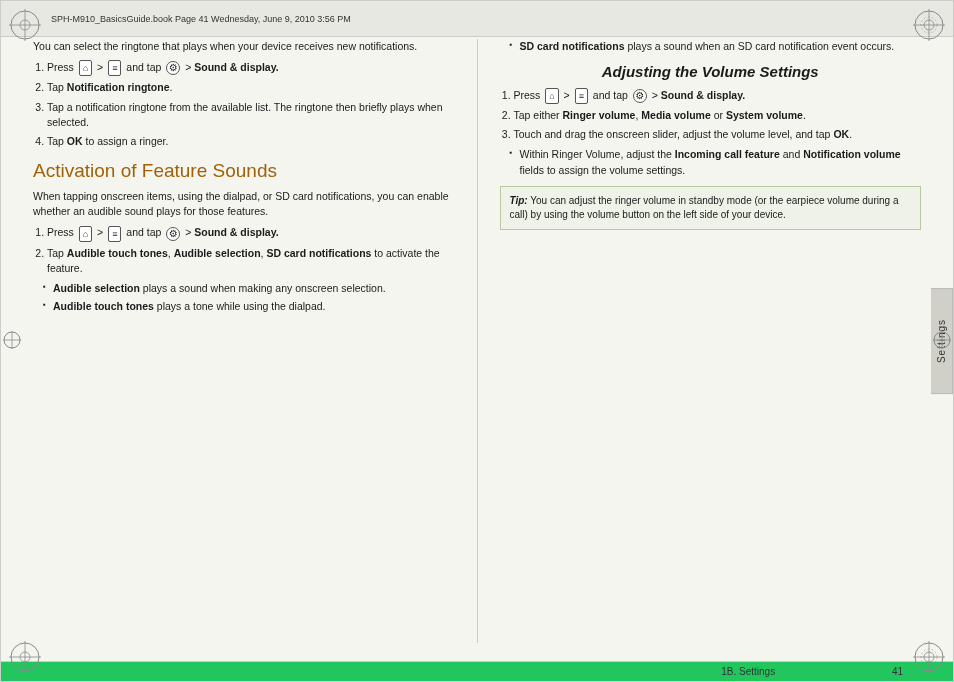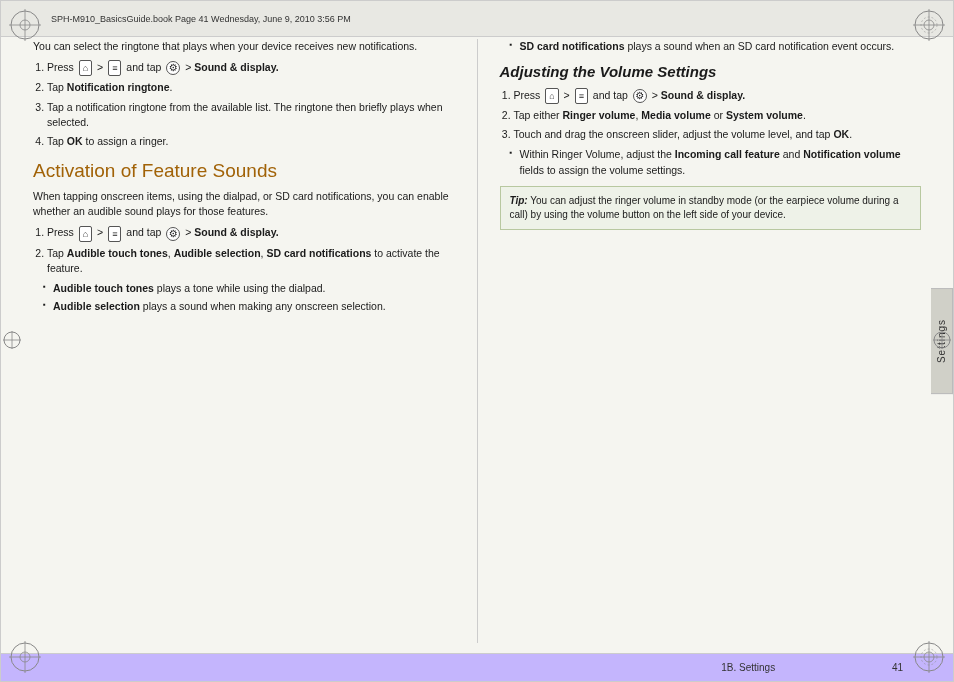--- a/index.html
+++ b/index.html
@@ -72,22 +72,22 @@
       color: #333;
       letter-spacing: 1px;
     }
 
     
     .bottom-footer {
       position: absolute;
       bottom: 0;
       left: 0;
       right: 0;
-      height: 28px;
-      background: #c4b5fd;
+      height: 20px;
+      background: #22c55e;
       border-top: 1px solid #ccc;
       display: flex;
       align-items: center;
       justify-content: flex-end;
       padding: 0 50px;
       font-size: 10px;
       color: #333;
     }
 
     
@@ -161,20 +161,21 @@
     }
 
     .section-heading-italic {
       font-size: 15px;
       font-style: italic;
       font-weight: bold;
       color: #1a1a1a;
       margin-top: 8px;
       margin-bottom: 6px;
       line-height: 1.3;
+      text-align: center;
     }
 
     ol {
       margin-left: 14px;
       margin-bottom: 5px;
     }
 
     ol li {
       font-size: 10.5px;
       line-height: 1.45;
@@ -371,24 +372,24 @@
           <li>
             Press <span class="inline-icon-home">⌂</span> &gt; <span class="inline-icon">≡</span> and tap <span class="inline-icon-gear">⚙</span> &gt; <span class="bold">Sound &amp; display.</span>
           </li>
           <li>
             Tap <span class="bold">Audible touch tones</span>, <span class="bold">Audible selection</span>, <span class="bold">SD card notifications</span> to activate the feature.
           </li>
         </ol>
 
         <ul class="bullet-list">
           <li>
+            <span class="bold">Audible selection</span> plays a sound when making any onscreen selection.
+          </li>
+          <li>
             <span class="bold">Audible touch tones</span> plays a tone while using the dialpad.
-          </li>
-          <li>
-            <span class="bold">Audible selection</span> plays a sound when making any onscreen selection.
           </li>
         </ul>
 
       </div>
 
       <div class="column-divider"></div>
 
       <div class="right-column">
 
         <ul class="bullet-list">

